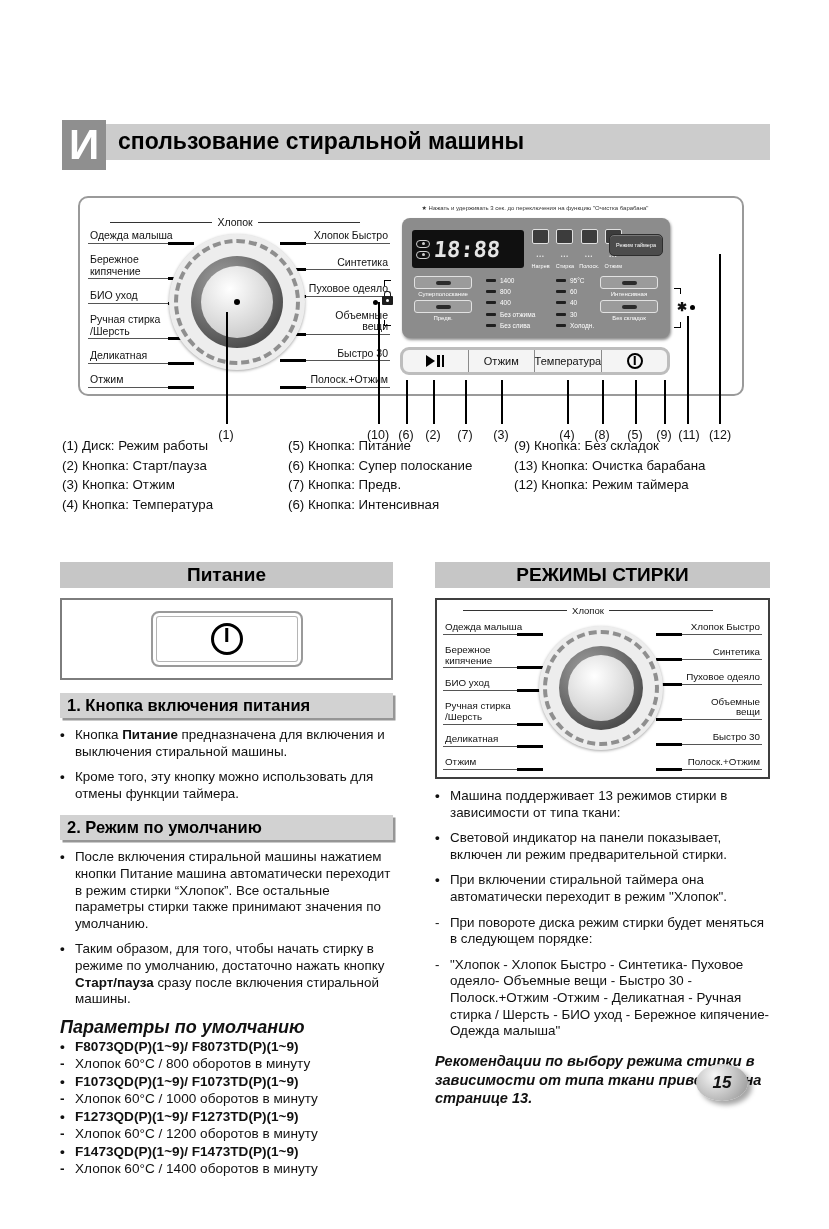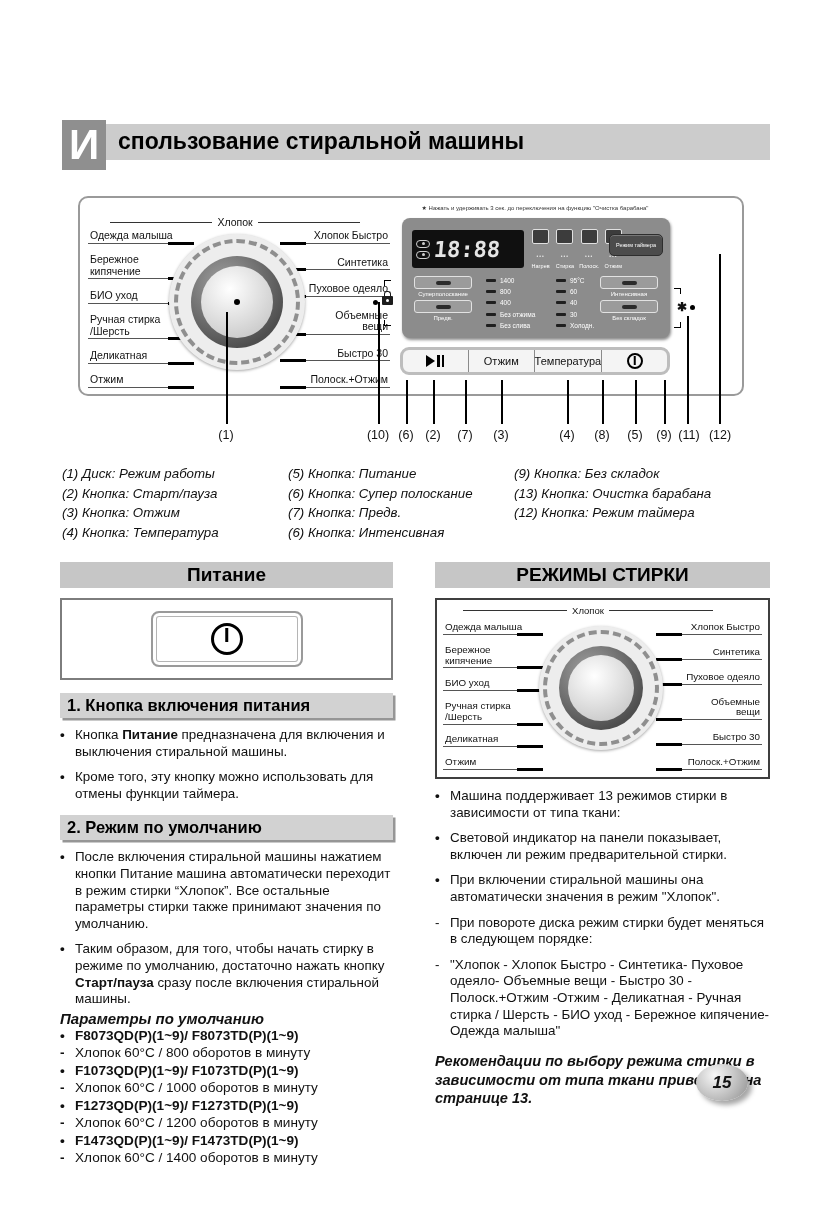--- a/index.html
+++ b/index.html
@@ -103,21 +103,21 @@
   .lock-dot { position:absolute; left:-3px; top:20px; width:5px; height:5px; background:#000; border-radius:50%; }
   .star-marker { position:absolute; left:592px; top:90px; width:26px; height:40px; }
   .star-glyph { position:absolute; left:5px; top:12px; font-size:12px; font-weight:bold; }
   .star-dot { position:absolute; left:18px; top:17px; width:5px; height:5px; background:#000; border-radius:50%; }
 
   
   .leader { position:absolute; width:1.5px; background:#000; }
   .callout { position:absolute; top:428px; transform:translateX(-50%); font-size:12.5px; }
 
   
-  .legend { position:absolute; left:62px; top:464px; width:710px; display:flex;font-style:italic; }
+  .legend { position:absolute; left:62px; top:436px; width:710px; display:flex; }
   .legend-col { display:flex; flex-direction:column; }
   .legend-col.lc1 { width:226px; } .legend-col.lc2 { width:226px; } .legend-col.lc3 { width:258px; }
   .legend-item { font-size:13.3px; line-height:19.5px; white-space:nowrap; }
 
   
   .col-left  { position:absolute; left:60px;  top:562px; width:333px; }
   .col-right { position:absolute; left:435px; top:562px; width:335px; }
 
   .bar-title { background:#c6c6c6; text-align:center; font-weight:bold; font-size:19px; padding:2px 0; color:#000; }
   .power-figbox { margin-top:10px; border:2px solid #7d7d7d; height:82px; display:flex; align-items:center; justify-content:center; }
@@ -127,21 +127,21 @@
   .power-big { width:32px; height:32px; border:3px solid #000; border-radius:50%; position:relative; }
   .power-big::after { content:""; position:absolute; left:50%; top:2px; width:3.5px; height:14px;
                       background:#000; transform:translateX(-50%); }
 
   .sec-hdr { margin-top:13px; background:#d2d2d2; box-shadow:2.5px 2.5px 0 #969696;
              font-weight:bold; font-size:16.5px; padding:3px 7px; color:#000; }
   .b-item { display:flex; margin-top:9px; font-size:13.4px; line-height:1.24; }
   .b-mark { width:15px; flex:none; font-weight:bold; }
   .d-item > .b-mark { font-weight:normal; }
   .bold { font-weight:bold; }
-  .defaults-title { margin-top:2px; font-weight:bold; font-style:italic; font-size:15px; }
+  .defaults-title { margin-top:9px; font-weight:bold; font-style:italic; font-size:18px; }
   .def-row { display:flex; font-size:13.6px; line-height:17.5px; }
   .def-row .b-mark { width:15px; flex:none; }
   .def-model { font-weight:bold; }
 
   .modes-figbox { margin-top:10px; border:2px solid #3f3f3f; height:181px; position:relative; background:#fff; }
   .fig2-dial .dial-top { top:5px; left:26px; width:250px; font-size:9.5px; }
   .fig2-dial .dial-col.left  { left:6px;  top:22px; width:94px;  height:148px; }
   .fig2-dial .dial-col.left .dl-item,
   .fig2-dial .dial-col.right .dl-item { font-size:9.8px; }
   .fig2-dial .dial-col.right { left:225px; top:22px; width:100px; height:148px; }
@@ -470,21 +470,21 @@
     <div class="b-item">
       <span class="b-mark">•</span>
       <span>Машина поддерживает 13 режимов стирки в зависимости от типа ткани:</span>
     </div>
     <div class="b-item">
       <span class="b-mark">•</span>
       <span>Световой индикатор на панели показывает, включен ли режим предварительной стирки.</span>
     </div>
     <div class="b-item">
       <span class="b-mark">•</span>
-      <span>При включении стиральной машины она автоматически значения в режим "Хлопок".</span>
+      <span>При включении стиральной таймера она автоматически переходит в режим "Хлопок".</span>
     </div>
     <div class="b-item d-item">
       <span class="b-mark">-</span>
       <span>При повороте диска режим стирки будет меняться в следующем порядке:</span>
     </div>
     <div class="b-item d-item">
       <span class="b-mark">-</span>
       <span>"Хлопок - Хлопок Быстро - Синтетика- Пуховое одеяло- Объемные вещи - Быстро 30 - Полоск.+Отжим -Отжим - Деликатная - Ручная стирка / Шерсть - БИО уход - Бережное кипячение- Одежда малыша"</span>
     </div>
 

